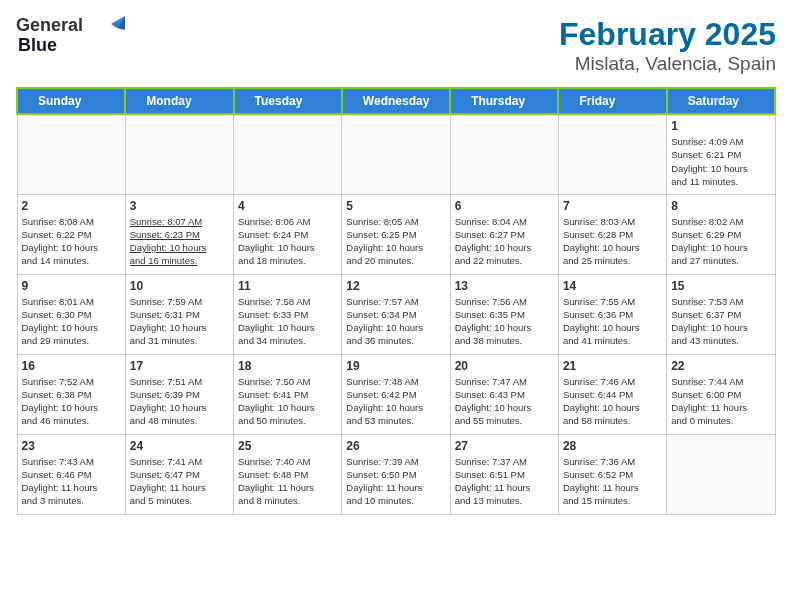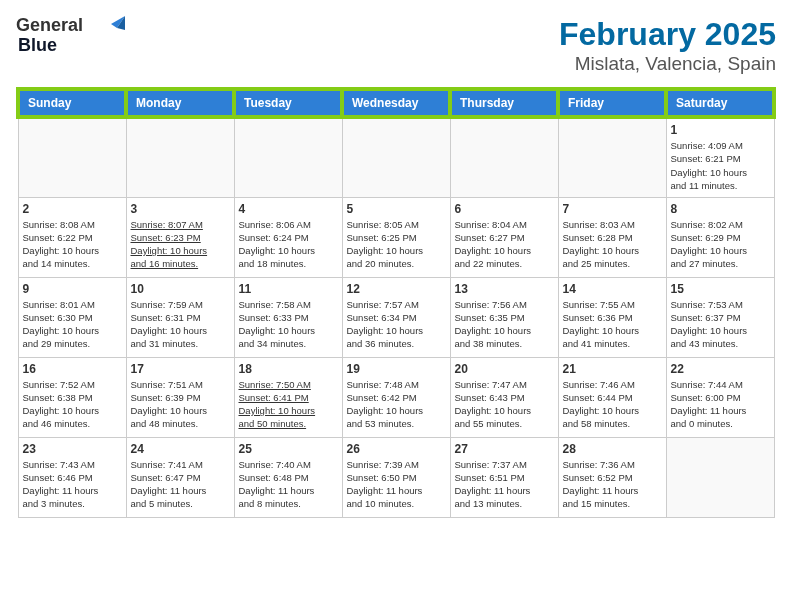--- a/index.html
+++ b/index.html
@@ -46,23 +46,23 @@
     table {
       width: 100%;
       border-collapse: collapse;
       table-layout: fixed;
     }
     th {
       background-color: #2e7fd6;
       color: white;
       font-size: 12px;
       font-weight: bold;
-      padding: 5px 8px;
+      padding: 5px 20px;
       text-align: left;
-      border: 4px solid #84cc16;
+      border: 2px solid #84cc16;
     }
     td {
       border: 1px solid #ccc;
       vertical-align: top;
       padding: 4px 4px;
       min-height: 70px;
       height: 80px;
       font-size: 10px;
       color: #333;
     }
@@ -243,21 +243,21 @@
         </td>
         <td>
           <span class="day-number">17</span>
           <div class="day-info" style="white-space: pre-line;">Sunrise: 7:51 AM
 Sunset: 6:39 PM
 Daylight: 10 hours
 and 48 minutes.</div>
         </td>
         <td>
           <span class="day-number">18</span>
-          <div class="day-info" style="white-space: pre-line; text-decoration: underline;">Sunrise: 7:50 AM
+          <div class="day-info" style="white-space: pre-line;">Sunrise: 7:50 AM
 Sunset: 6:41 PM
 Daylight: 10 hours
 and 50 minutes.</div>
         </td>
         <td>
           <span class="day-number">19</span>
           <div class="day-info" style="white-space: pre-line;">Sunrise: 7:48 AM
 Sunset: 6:42 PM
 Daylight: 10 hours
 and 53 minutes.</div>

